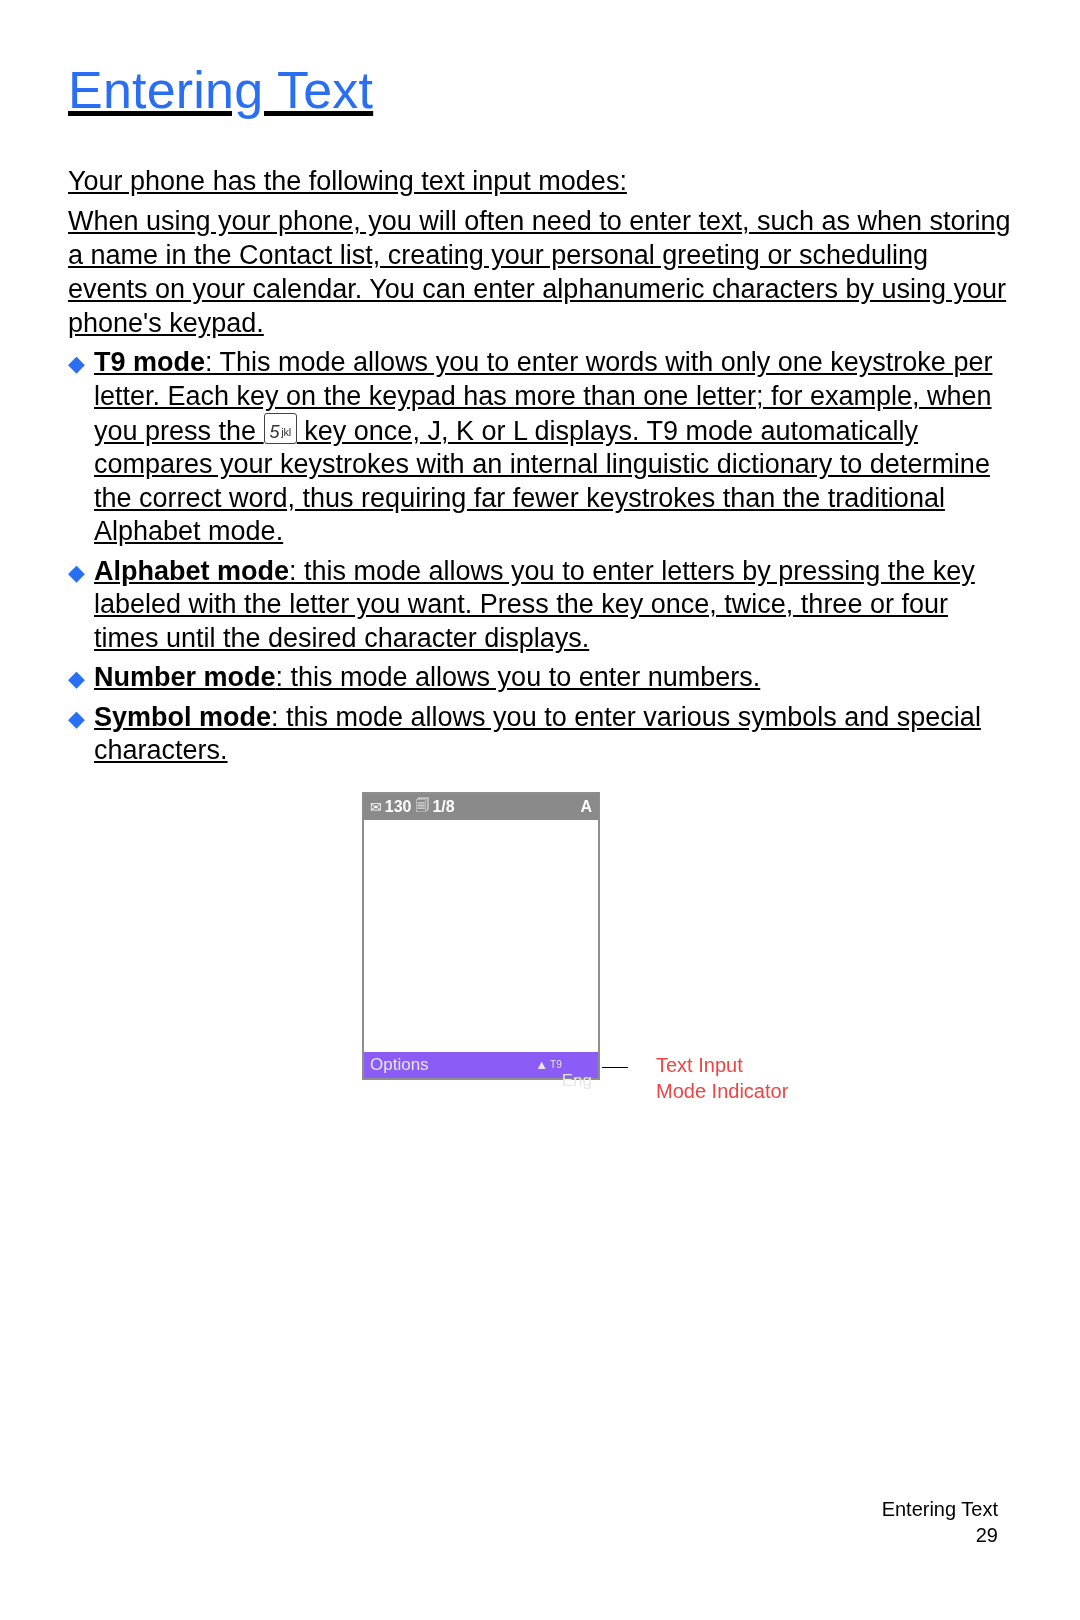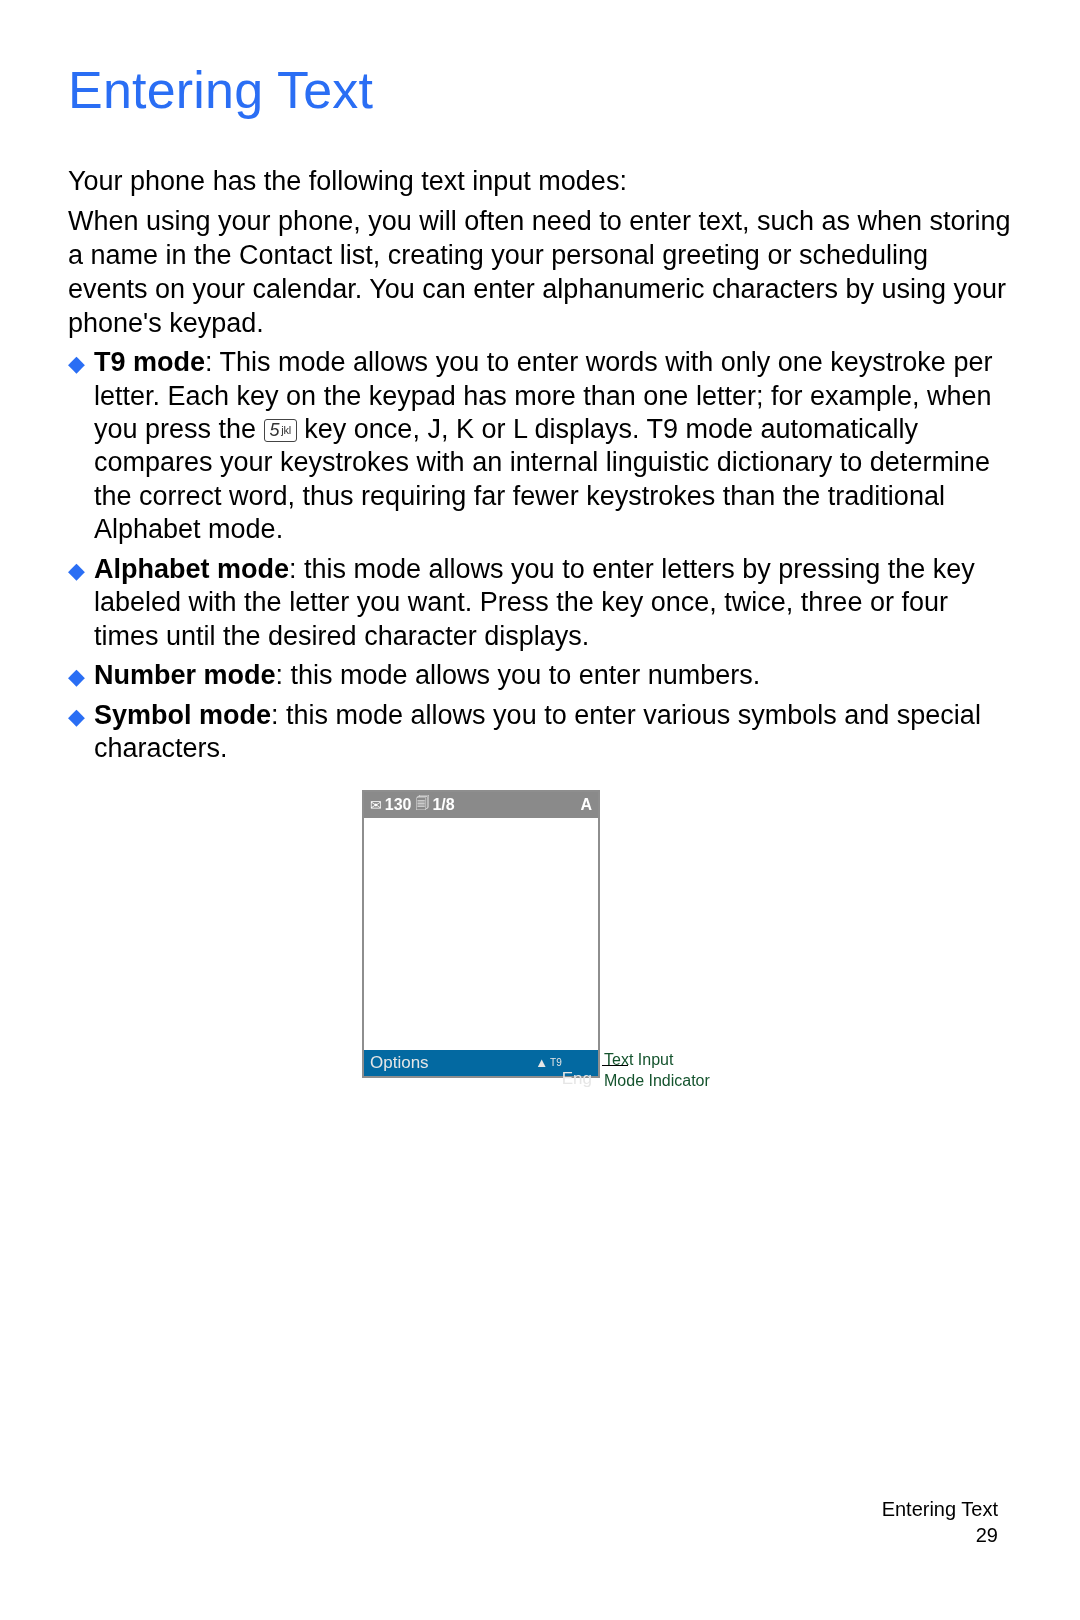--- a/index.html
+++ b/index.html
@@ -8,20 +8,21 @@
     background: #fff;
     font-family: Arial, Helvetica, sans-serif;
     color: #000;
   }
   .page {
     width: 1080px;
     height: 1620px;
     position: relative;
     box-sizing: border-box;
     padding: 60px 68px 60px 68px;
+    text-decoration: underline;
   }
   .h1 {
     color: #2a6ef4;
     font-size: 52px;
     font-weight: 400;
     margin: 0 0 44px 0;
     letter-spacing: 0.2px;
   }
   .h2 {
     color: #2a6ef4;
@@ -54,21 +55,21 @@
     color: #2a6ef4;
     font-size: 22px;
   }
   .bullets strong {
     font-weight: 700;
   }
   .keycap {
     display: inline-block;
     border: 1px solid #444;
     font-size: 18px;
-    padding: 0 5px 1px 5px;
+    padding: 8px 5px 1px 5px;
     border-radius: 3px;
     vertical-align: 2px;
     line-height: 20px;
     color: #333;
     letter-spacing: -0.3px;
   }
   .keycap .keynum { font-style: italic; margin-right: 2px; }
   .keycap .keyltr { font-size: 11px; vertical-align: 2px; }
 
   
@@ -103,21 +104,21 @@
     font-weight: 400;
   }
   .phone-top .sep { flex: 0 0 4px; }
   .phone-top .spacer { flex: 1; }
   .phone-mid {
     height: 232px;
     background: #fff;
   }
   .phone-bot {
     height: 26px;
-    background: #0369a1;
+    background: #8b5cf6;
     display: flex;
     align-items: center;
     color: #e6e6e6;
     font-size: 17px;
     padding: 0 6px;
     box-sizing: border-box;
     font-weight: 400;
   }
   .phone-bot .spacer { flex: 1; }
   .phone-bot .eng-icon { font-size: 13px; margin-right: 2px; }
@@ -126,25 +127,25 @@
   .callout-line {
     position: absolute;
     left: 534px;
     top: 275px;
     width: 26px;
     height: 1px;
     background: #000;
   }
   .callout {
     position: absolute;
-    left: 536px;
+    left: 588px;
     top: 260px;
-    font-size: 16px;
+    font-size: 20px;
     line-height: 1.3;
-    color: #14532d;
+    color: #ef4444;
   }
 
   .footer {
     position: absolute;
     right: 82px;
     bottom: 72px;
     text-align: right;
     font-size: 20px;
     line-height: 1.3;
   }

